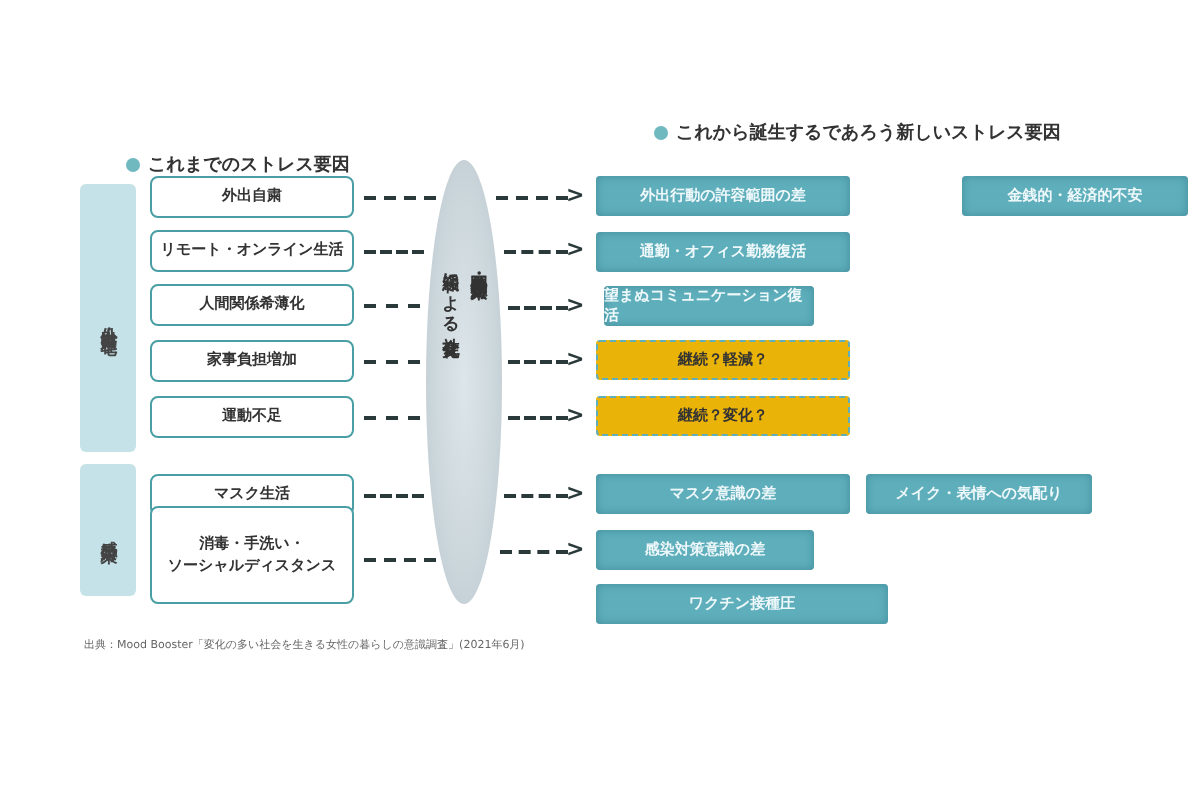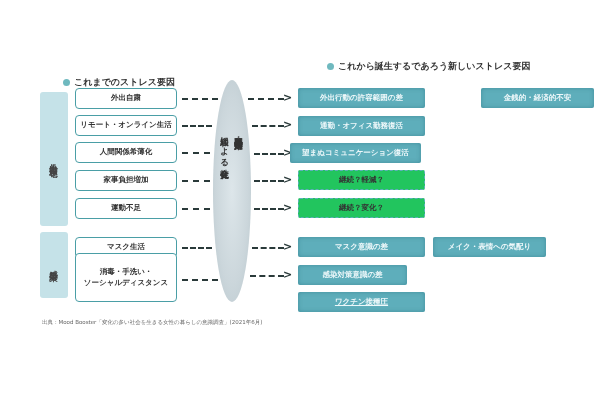--- a/index.html
+++ b/index.html
@@ -15,21 +15,21 @@
   .left-box { position: absolute; left: 75px; width: 102px; background: #fff; border: 1.6px solid #4a9ea6; border-radius: 4px; display: flex; align-items: center; justify-content: center; text-align: center; font-size: 7.5px; font-weight: bold; color: #333; line-height: 1.35; }
 
   .dash-line { position: absolute; height: 0; border-top: 2px dashed #2a3a3a; }
   .arrow-head { position: absolute; font-size: 11px; font-weight: bold; color: #2a3a3a; line-height: 1; }
 
   .ellipse { position: absolute; left: 213px; top: 80px; width: 38px; height: 222px; border-radius: 50%; background: radial-gradient(ellipse at 50% 50%, #dde6ea 0%, #cbd6db 60%, #b8c6cc 100%); }
   .ellipse-text { position: absolute; left: 214px; top: 130px; width: 36px; height: 120px; display: flex; flex-direction: row-reverse; justify-content: center; gap: 2px; }
   .ellipse-text span { writing-mode: vertical-rl; font-size: 8.5px; font-weight: bold; color: #333; letter-spacing: 0.5px; }
 
   .right-box { position: absolute; height: 20px; background: #5eaebb; border-radius: 2px; display: flex; align-items: center; justify-content: center; font-size: 7.5px; color: #eef8fa; font-weight: bold; box-shadow: inset 0 0 4px rgba(40,110,125,0.5); }
-  .right-box.dashed { background: #22c55e; border: 1.5px dashed #5eaebb; color: #333; box-shadow: none; }
+  .right-box.dashed { background: #eab308; border: 1.5px dashed #5eaebb; color: #333; box-shadow: none; }
 
   .source { position: absolute; left: 42px; top: 319px; font-size: 5.5px; color: #666; white-space: nowrap; }
 </style>
 </head>
 <body>
 
 <div class="section-header" style="left:63px; top:76px;">
   <span class="dot"></span>
   <span>これまでのストレス要因</span>
 </div>
@@ -98,35 +98,35 @@
 
 <div class="right-box" style="left:298px; top:88px; width:127px;">
     <span>外出行動の許容範囲の差</span>
   </div>
 <div class="right-box" style="left:433px; top:88px; width:113px;margin-left:48px;">
     <span>金銭的・経済的不安</span>
   </div>
 <div class="right-box" style="left:298px; top:116px; width:127px;">
     <span>通勤・オフィス勤務復活</span>
   </div>
-<div class="right-box" style="left:290px; top:143px; width:131px;font-family:Liberation Mono, monospace;">
+<div class="right-box" style="left:302px; top:143px; width:105px;font-family:Liberation Mono, monospace;">
     <span>望まぬコミュニケーション復活</span>
   </div>
 <div class="right-box dashed" style="left:298px; top:170px; width:127px;">
     <span>継続？軽減？</span>
   </div>
 <div class="right-box dashed" style="left:298px; top:198px; width:127px;">
     <span>継続？変化？</span>
   </div>
 <div class="right-box" style="left:298px; top:237px; width:127px;">
     <span>マスク意識の差</span>
   </div>
 <div class="right-box" style="left:433px; top:237px; width:113px;">
     <span>メイク・表情への気配り</span>
   </div>
 <div class="right-box" style="left:298px; top:265px; width:109px;">
     <span>感染対策意識の差</span>
   </div>
-<div class="right-box" style="left:298px; top:292px; width:127px;text-decoration:underline;">
+<div class="right-box" style="left:298px; top:292px; width:146px;">
     <span>ワクチン接種圧</span>
   </div>
 
 <div class="source">出典：Mood Booster「変化の多い社会を生きる女性の暮らしの意識調査」(2021年6月)</div>
 
 </body></html>

